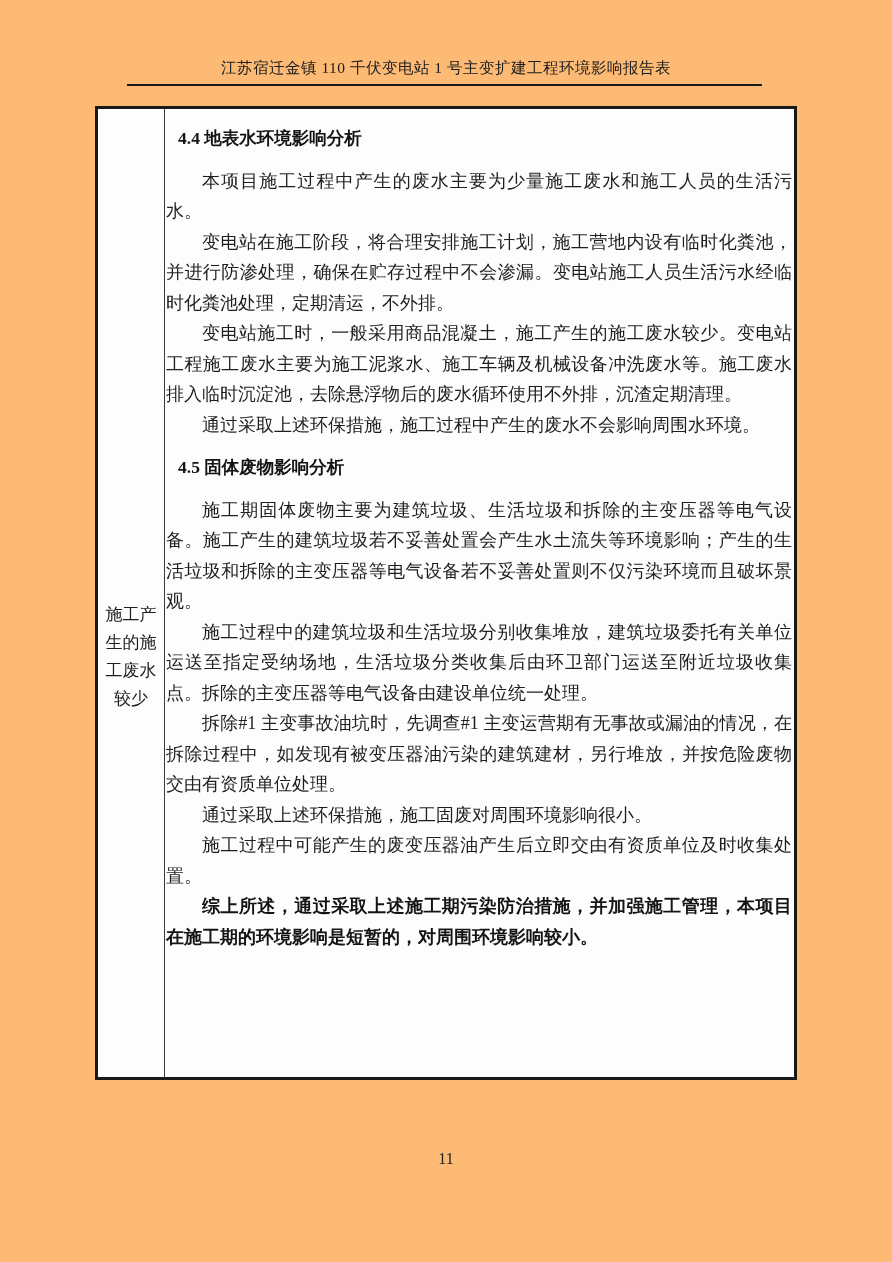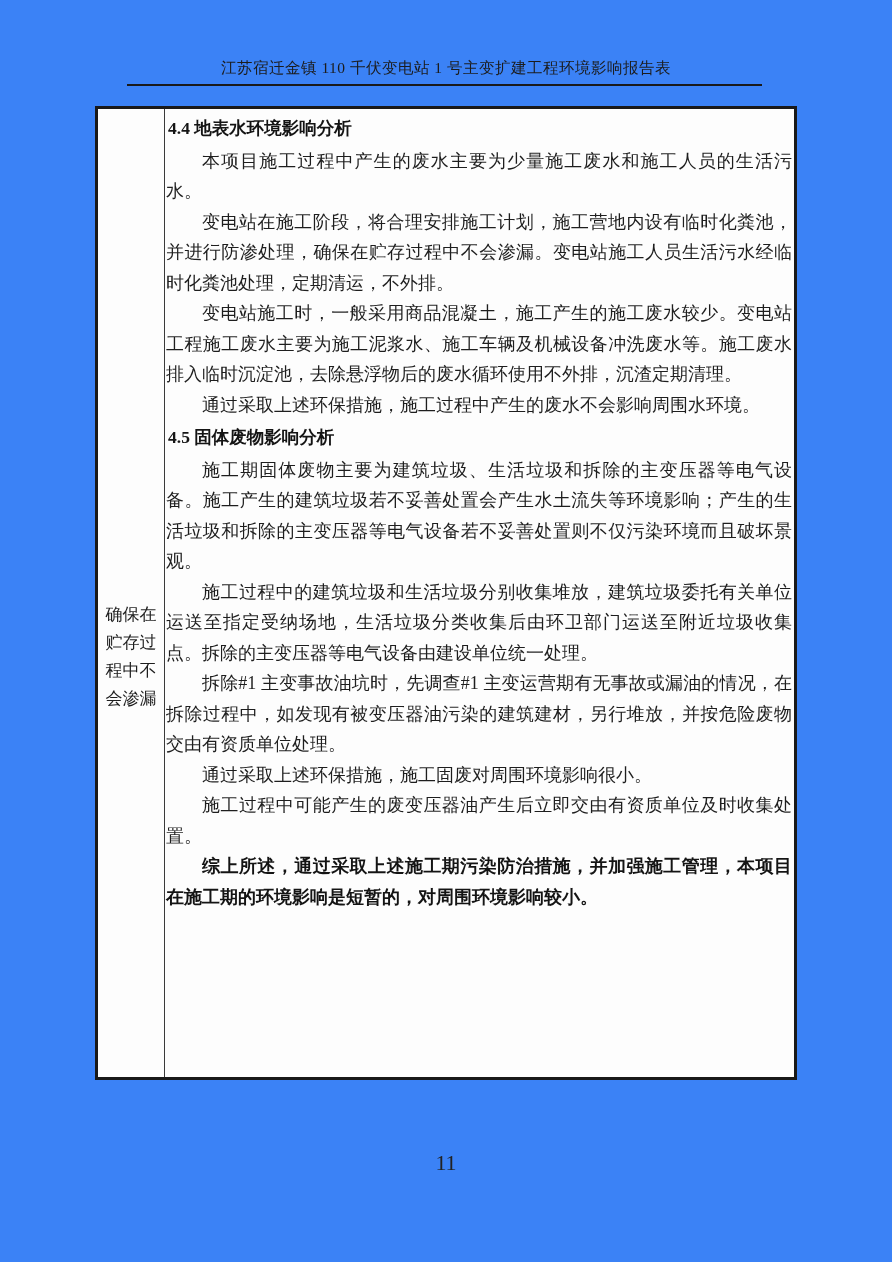--- a/index.html
+++ b/index.html
@@ -6,21 +6,21 @@
     margin: 0;
     padding: 0;
     background: #fdfdfd;
     font-family: "Liberation Serif", "DejaVu Serif", serif;
     color: #1e1e1e;
   }
   .page {
     position: relative;
     width: 892px;
     height: 1262px;
-    background: #3b82f6;
+    background: #fdba74;
     overflow: hidden;
   }
   .header-title {
     position: absolute;
     top: 58px;
     left: 0;
     width: 100%;
     text-align: center;
     font-size: 15.5px;
     letter-spacing: 0.5px;
@@ -71,59 +71,59 @@
   .content-cell {
     flex: 1 1 auto;
     padding: 2px 2px 0 1px;
     overflow: hidden;
   }
   .content-cell .section-heading {
     font-size: 17.5px;
     line-height: 30.5px;
     font-weight: bold;
     color: #141414;
-    margin: 2px;
+    margin: 12px;
   }
   .content-cell p {
     margin: 0;
     font-size: 18px;
     line-height: 30.5px;
     text-align: justify;
     text-indent: 2em;
     color: #1e1e1e;
     word-break: break-all;
   }
   .content-cell p.bold {
     font-weight: bold;
     color: #141414;
   }
   .page-number {
     position: absolute;
     top: 1150px;
     left: 0;
     width: 100%;
     text-align: center;
-    font-size: 22px;
+    font-size: 16px;
     color: #222;
   }
 </style>
 </head>
 <body>
 
 <div class="page">
 
   <div class="header-title">江苏宿迁金镇 110 千伏变电站 1 号主变扩建工程环境影响报告表</div>
 
   <div class="header-rule"></div>
 
   <div class="report-table">
 
     <div class="label-cell">
       <div class="label-text">
-        <div class="label-inner">确保在贮存过程中不会渗漏</div>
+        <div class="label-inner">施工产生的施工废水较少</div>
       </div>
     </div>
 
     <div class="content-cell">
 
       <div class="section-heading">4.4 地表水环境影响分析</div>
       <p>本项目施工过程中产生的废水主要为少量施工废水和施工人员的生活污水。</p>
       <p>变电站在施工阶段，将合理安排施工计划，施工营地内设有临时化粪池，并进行防渗处理，确保在贮存过程中不会渗漏。变电站施工人员生活污水经临时化粪池处理，定期清运，不外排。</p>
       <p>变电站施工时，一般采用商品混凝土，施工产生的施工废水较少。变电站工程施工废水主要为施工泥浆水、施工车辆及机械设备冲洗废水等。施工废水排入临时沉淀池，去除悬浮物后的废水循环使用不外排，沉渣定期清理。</p>
       <p>通过采取上述环保措施，施工过程中产生的废水不会影响周围水环境。</p>

